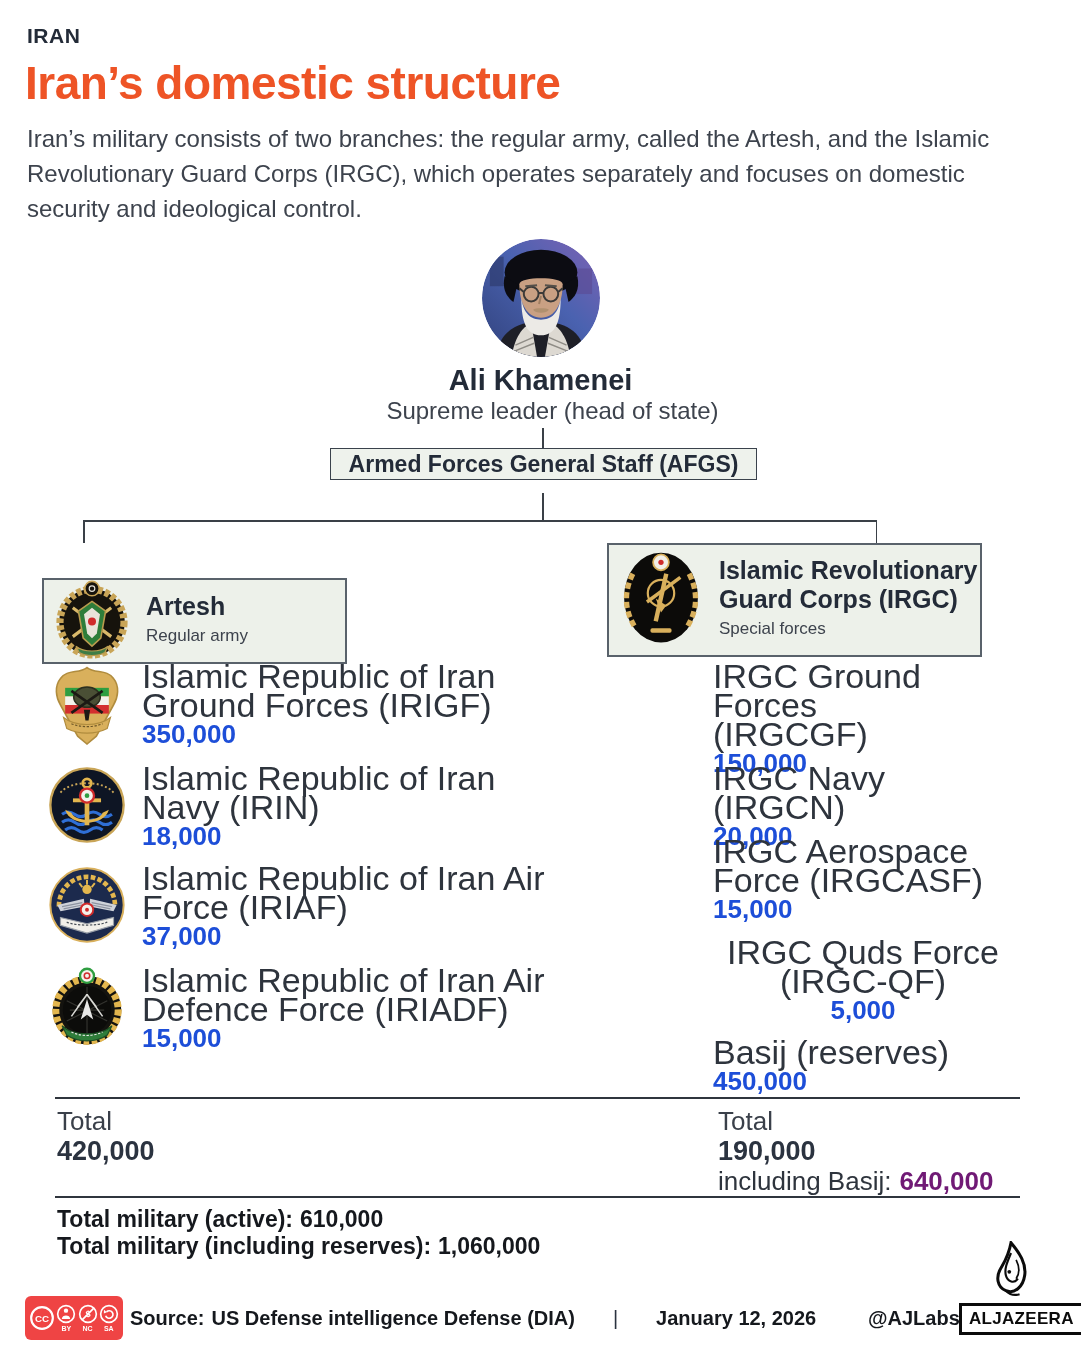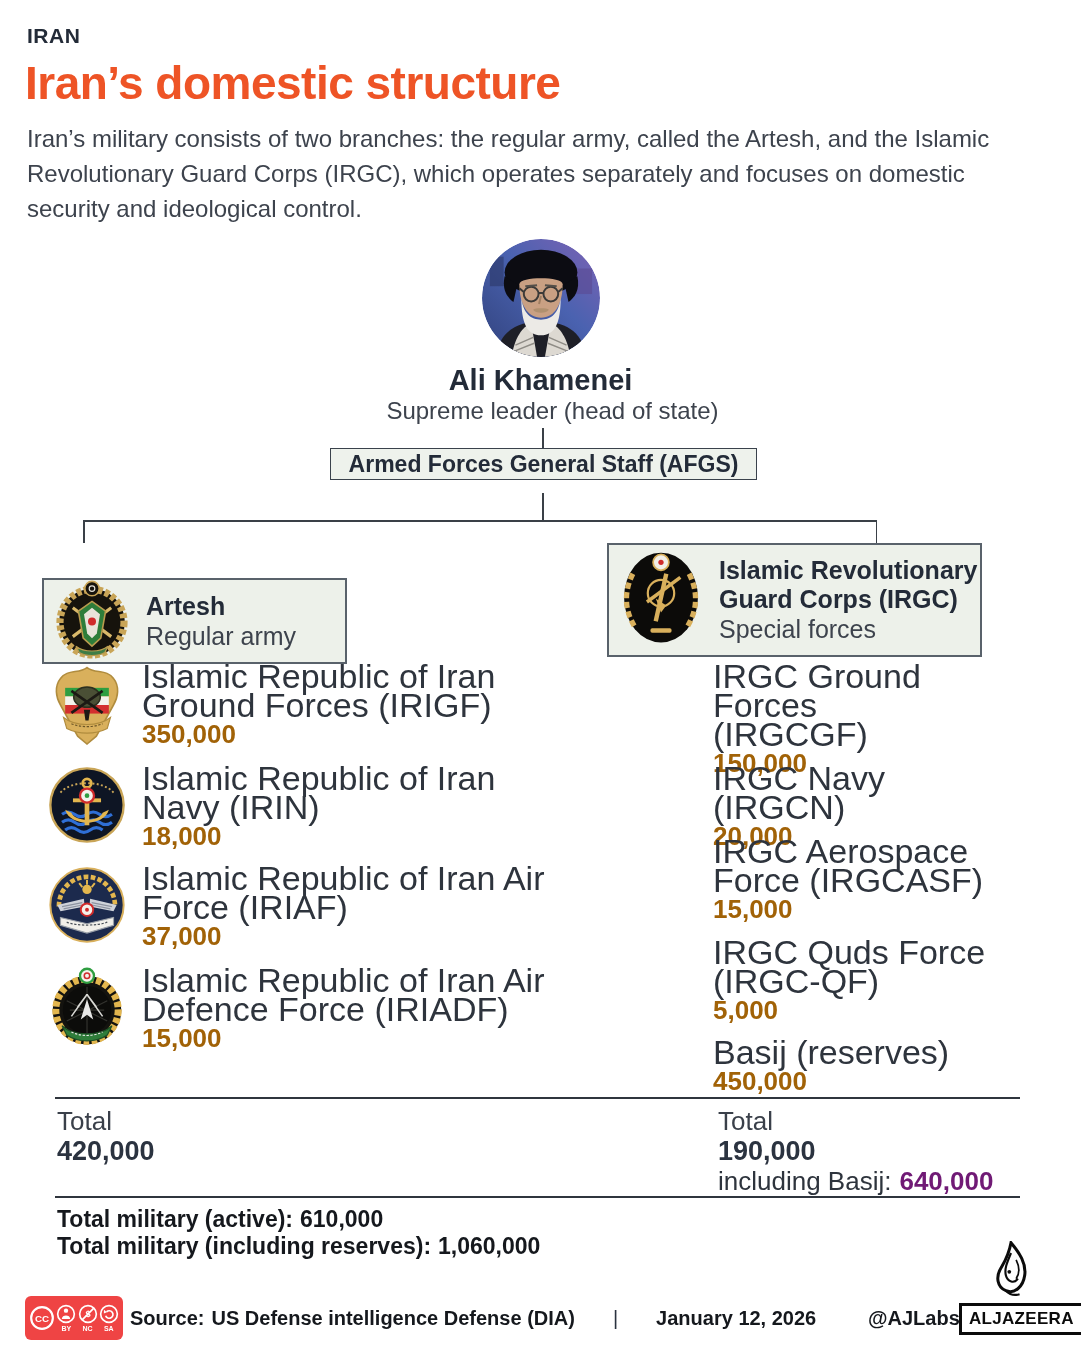--- a/index.html
+++ b/index.html
@@ -35,27 +35,27 @@
 
   .branch-box {
     background:#edf1ea; border:2px solid #59626b;
     display:flex; align-items:center;
   }
   .branch-left  { left:42px;  top:543px; width:305px; height:86px;margin-top:35px; }
   .branch-right { left:607px; top:543px; width:375px; height:114px; }
   .branch-emblem { flex:0 0 auto; margin-left:8px; }
   .branch-text { margin-left:14px; }
   .branch-name { font-size:25px; font-weight:bold; color:#232b38; line-height:29px; }
-  .branch-sub  { font-size:25px; color:#3d434d; line-height:30px; }
+  .branch-sub  { font-size:17px; color:#3d434d; line-height:30px; }
 
   .unit { position:absolute; }
   .unit-emblem { position:absolute; }
   .unit-text-left  { position:absolute; left:142px; width:420px; }
   .unit-name  { font-size:34px; line-height:29px; color:#2e343d; }
-  .unit-count { font-size:26px; line-height:28px; font-weight:bold; color:#a16207; }
+  .unit-count { font-size:26px; line-height:28px; font-weight:bold; color:#1d4ed8; }
 
   .rule { background:#2f353d; height:1.5px; }
 
   .total-label { font-size:26px; line-height:30px; color:#3a404a; }
   .total-value { font-size:27px; line-height:30px; font-weight:bold; color:#2b3340; }
   .total-incl  { font-size:26px; line-height:30px; color:#2e343d; display:flex; gap:8px; }
   .total-incl .b { font-weight:bold; color:#701a75; }
 
   .summary-line { font-size:23px; line-height:27px; font-weight:bold; color:#15181d; display:flex; gap:7px; }
 
@@ -282,21 +282,21 @@
   </div>
   <div class="unit" style="left:713px; top:764px; width:300px;">
     <div class="unit-name prelines">IRGC Navy (IRGCN)</div>
     <div class="unit-count">20,000</div>
   </div>
   <div class="unit" style="left:713px; top:837px; width:300px;">
     <div class="unit-name prelines">IRGC Aerospace
 Force (IRGCASF)</div>
     <div class="unit-count">15,000</div>
   </div>
-  <div class="unit" style="left:713px; top:938px; width:300px;">
+  <div class="unit" style="left:713px; top:938px; width:300px;text-align:center;">
     <div class="unit-name prelines">IRGC Quds Force
 (IRGC-QF)</div>
     <div class="unit-count">5,000</div>
   </div>
   <div class="unit" style="left:713px; top:1038px; width:300px;">
     <div class="unit-name prelines">Basij (reserves)</div>
     <div class="unit-count">450,000</div>
   </div>
 
   <div class="abs rule" style="left:55px; top:1097px; width:965px;"></div>

